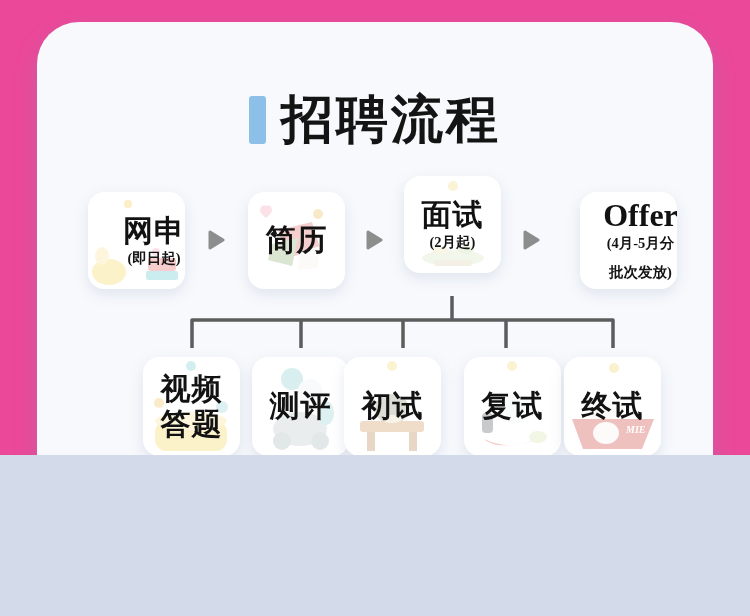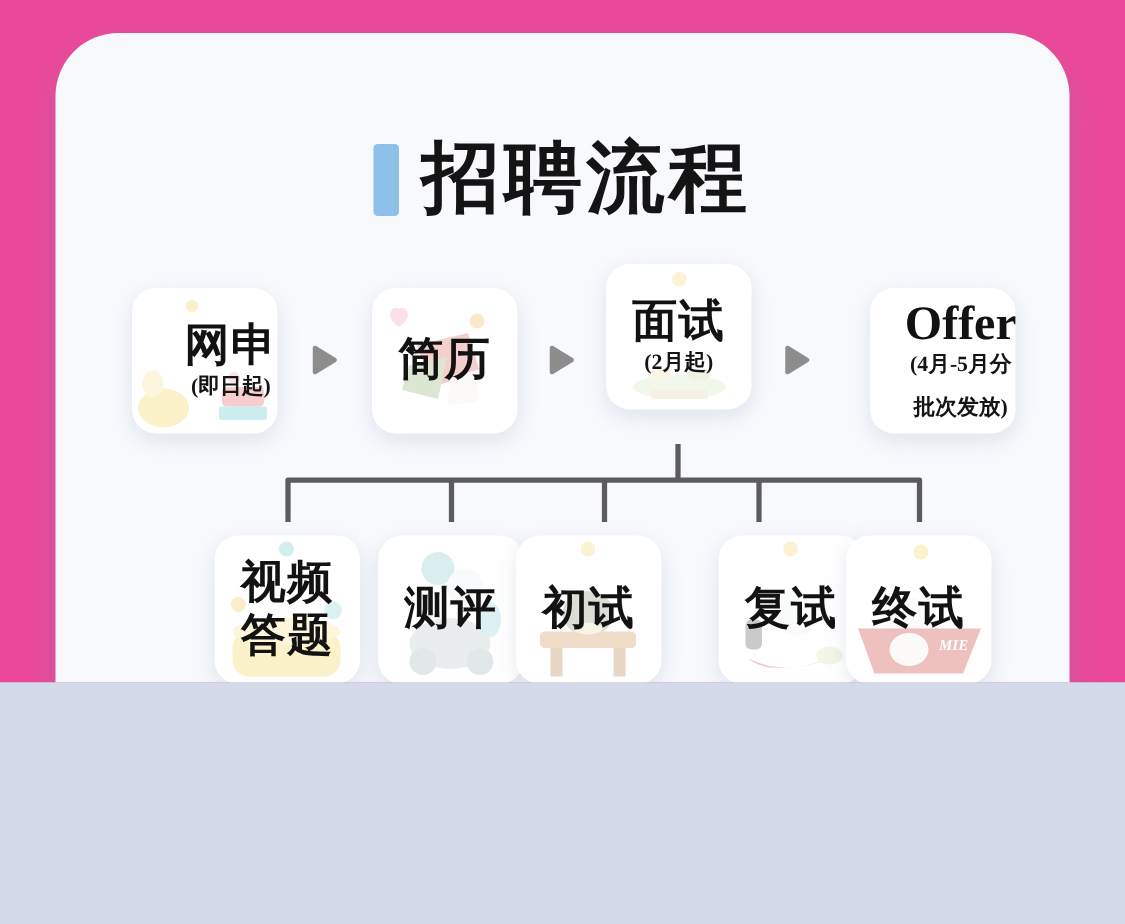--- a/index.html
+++ b/index.html
@@ -166,21 +166,21 @@
         <rect x="23" y="75" width="8" height="19" fill="#b27a3e"></rect>
         <rect x="65" y="75" width="8" height="19" fill="#b27a3e"></rect>
         <ellipse cx="48" cy="62" rx="10" ry="4" fill="#e6d8b0"></ellipse>
       </g>
     </svg>
     <div class="step-content">
       <div class="step-line">初试</div>
     </div>
   </div>
 
-  <div class="step-box sub" style="left:479px;text-align:right;">
+  <div class="step-box sub" style="left:464px;text-align:right;">
     <svg class="illus" viewBox="0 0 97 99">
       <g opacity="0.30">
         <circle cx="48" cy="9" r="5" fill="#f0d36a"></circle>
         <circle cx="52" cy="52" r="15" fill="#eef0f2"></circle>
         <rect x="18" y="56" width="11" height="20" rx="4" fill="#4a4f55"></rect>
         <path d="M20 82 Q48 96 80 78 Q62 90 34 88 Q24 86 20 82 Z" fill="#d8483c"></path>
         <ellipse cx="74" cy="80" rx="9" ry="6" fill="#cfe0a8"></ellipse>
       </g>
     </svg>
     <div class="step-content">

